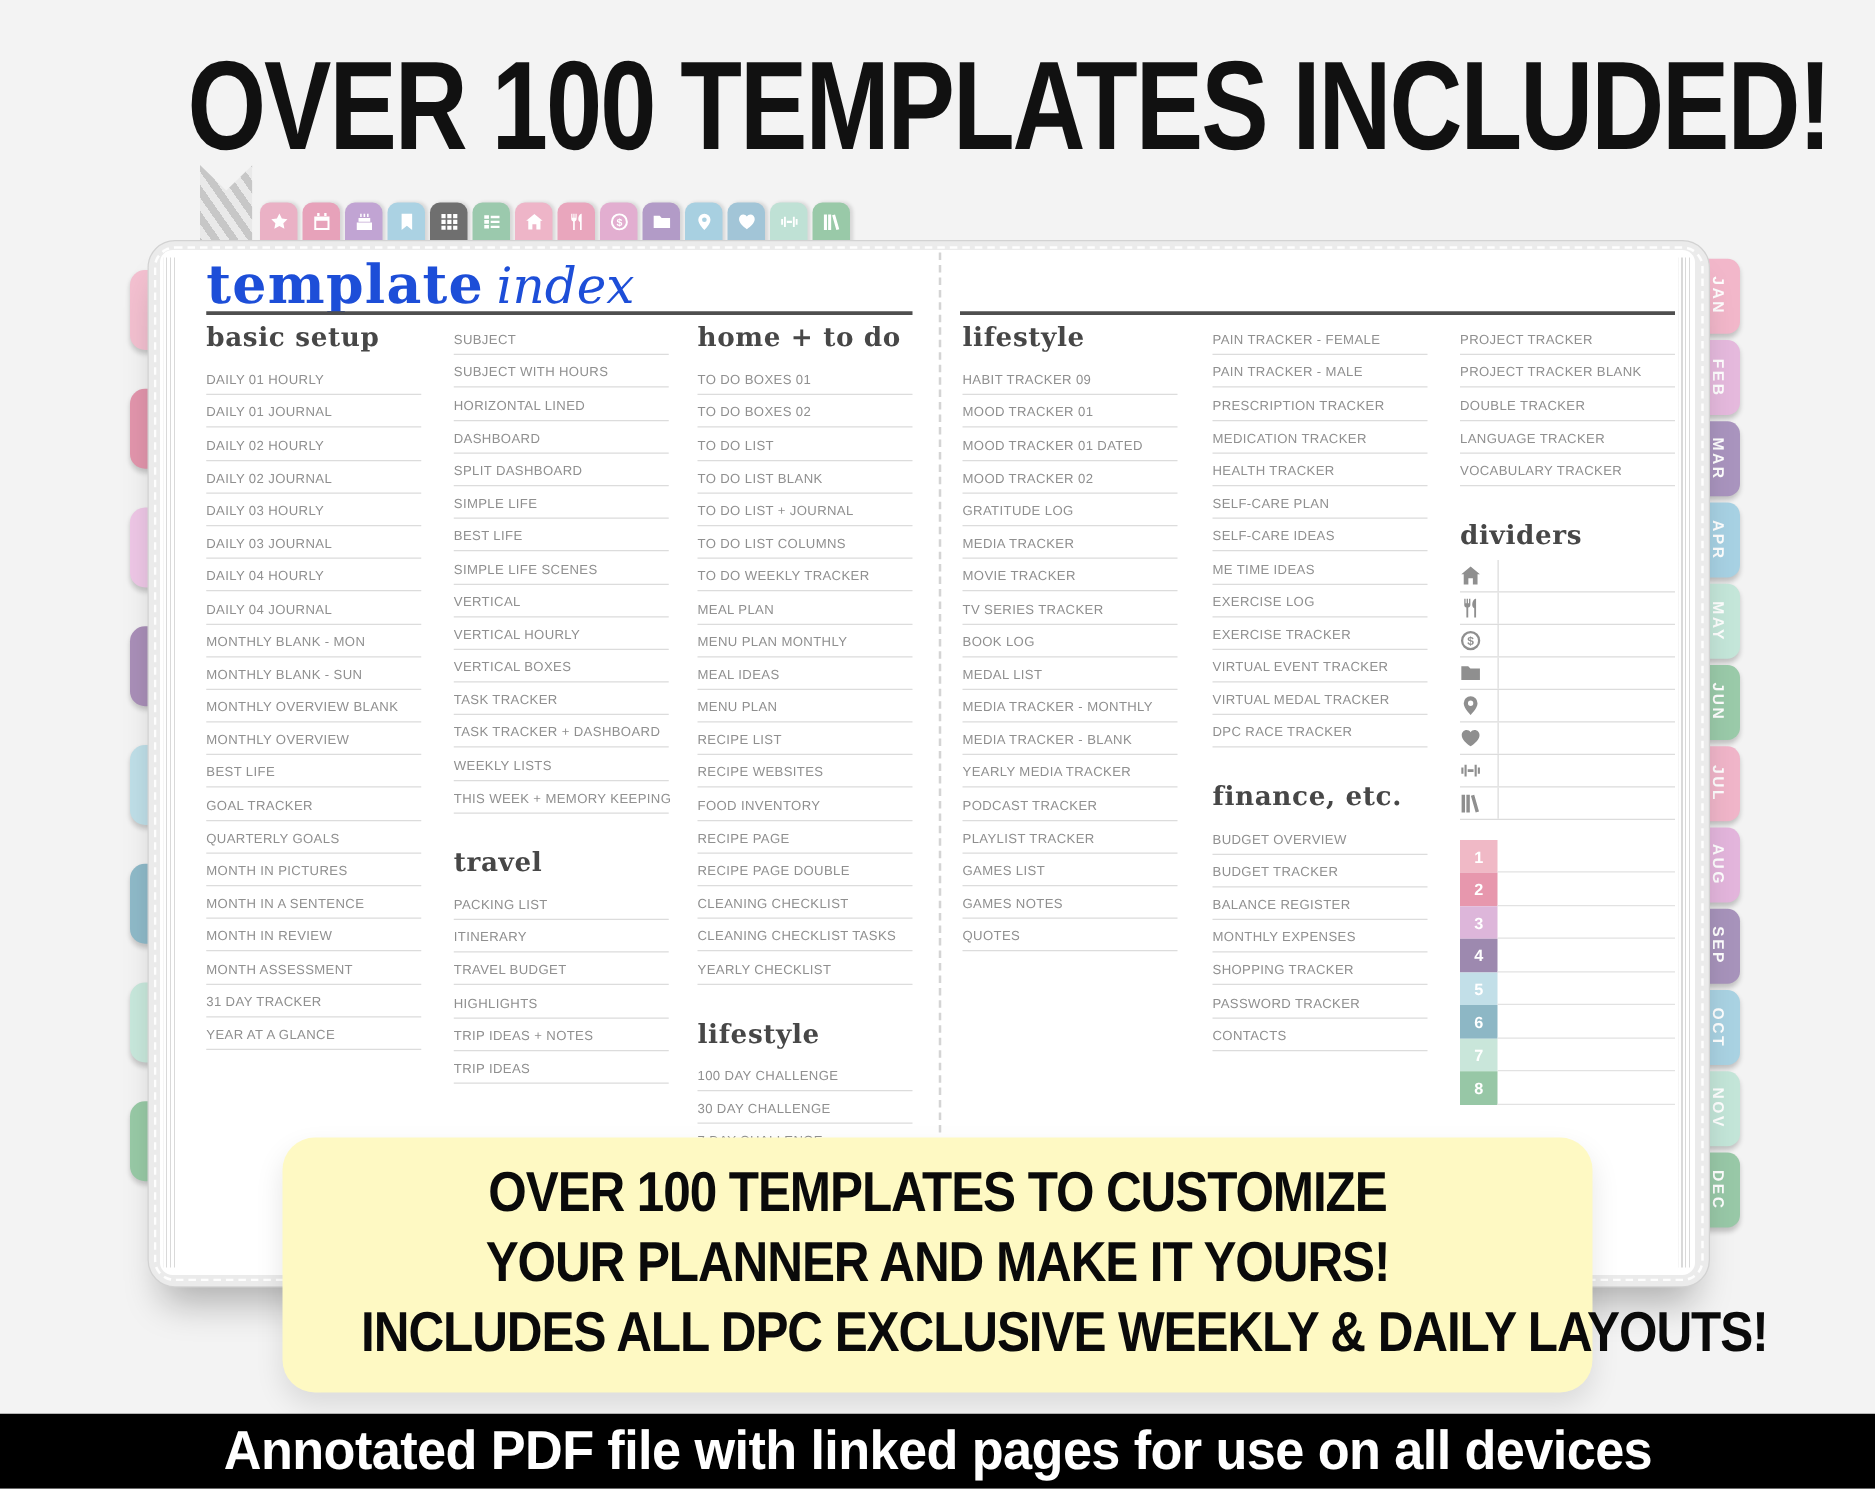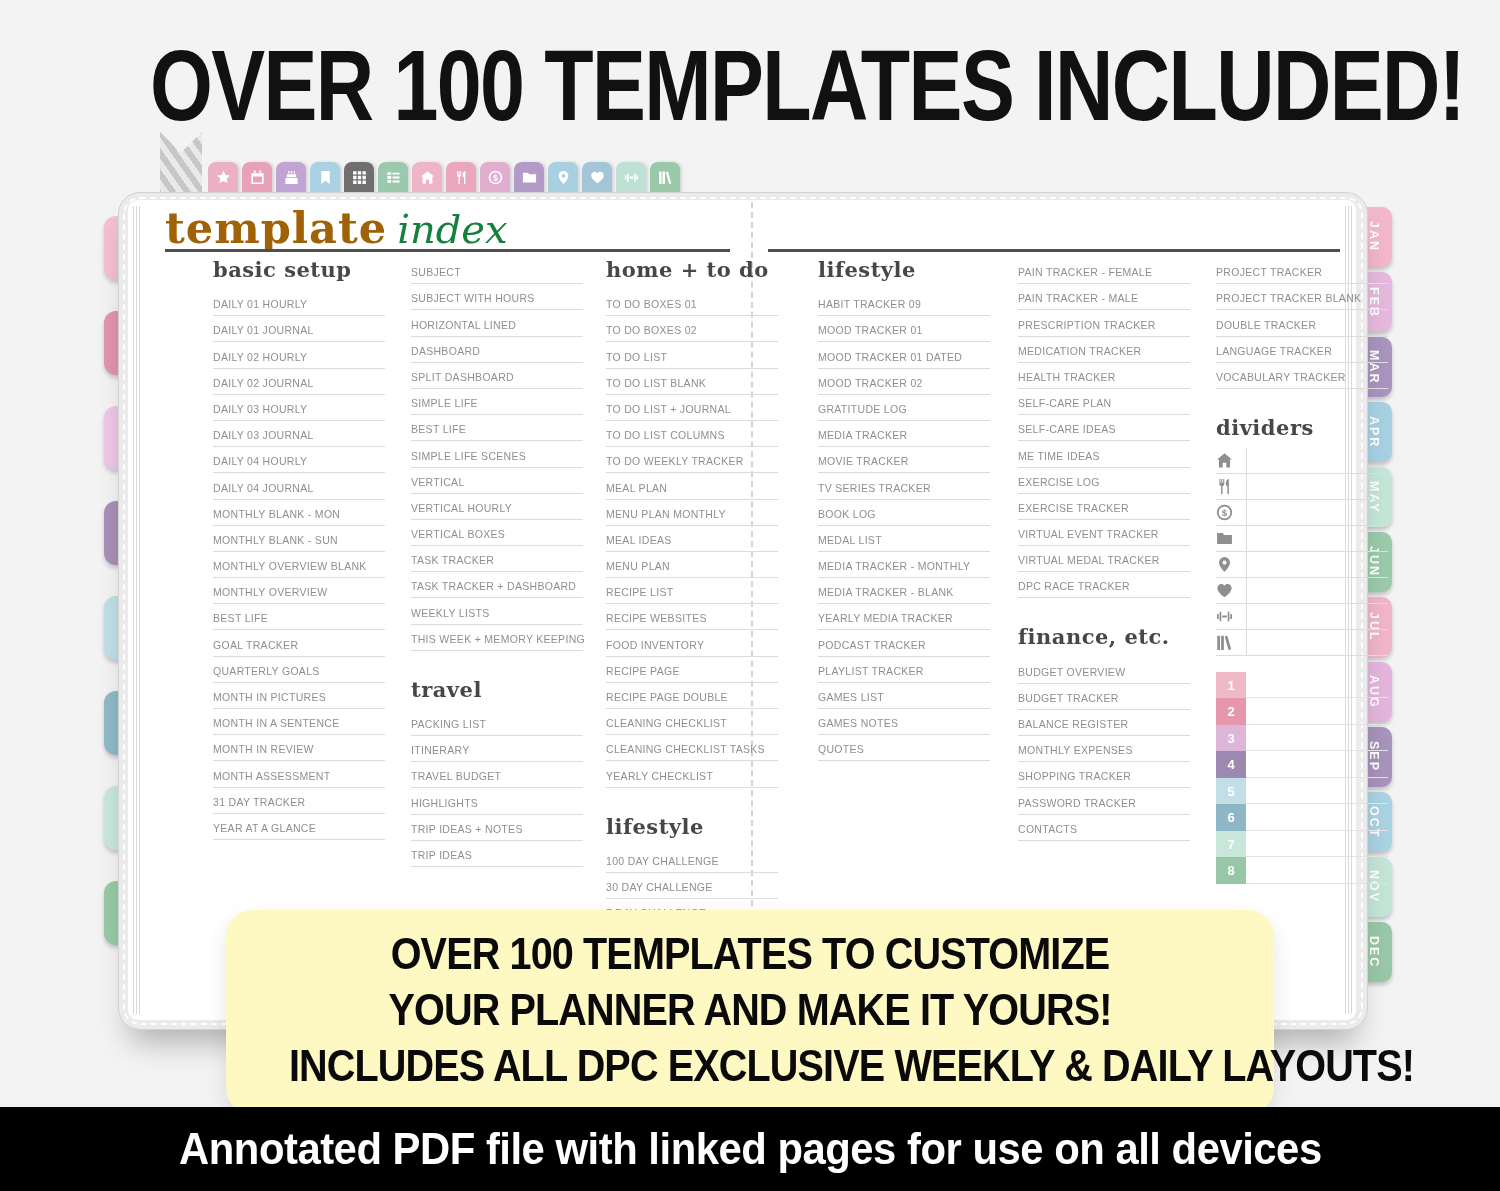--- a/index.html
+++ b/index.html
@@ -33,25 +33,25 @@
     border-radius:17px;pointer-events:none;}
   .pages{position:absolute;left:128px;top:200px;width:1228px;height:820px;background:#fff;
     border-radius:10px;z-index:3;}
   .page-stack{position:absolute;top:206px;height:808px;width:10px;z-index:3;
     background:repeating-linear-gradient(90deg,#ffffff 0 2px,#d9d9d9 2px 3px);}
   .stack-l{left:131px;} .stack-r{left:1343px;}
   .page-divider{position:absolute;left:751px;top:202px;height:704px;border-left:2px dashed #d4d4d4;z-index:4;}
   
   .content{position:absolute;inset:0;z-index:5;}
   .page-title{position:absolute;left:165px;top:203px;white-space:nowrap;}
-  .page-title .t-bold{font-family:"DejaVu Serif",serif;font-weight:700;font-size:43px;color:#a16207;letter-spacing:1px;}
-  .page-title .t-script{font-family:"DejaVu Serif",serif;font-style:italic;font-size:40px;color:#15803d;margin-left:10px;}
+  .page-title .t-bold{font-family:"DejaVu Serif",serif;font-weight:700;font-size:43px;color:#1d4ed8;letter-spacing:1px;}
+  .page-title .t-script{font-family:"DejaVu Serif",serif;font-style:italic;font-size:40px;color:#1d4ed8;margin-left:10px;}
   .rule{position:absolute;top:249px;border-top:3px solid #4f4f4f;}
   .rule-l{left:165px;width:565px;} .rule-r{left:768px;width:572px;}
-  .col{position:absolute;top:258px;width:172px;margin-left:48px;}
+  .col{position:absolute;top:258px;width:172px;}
   .c1{left:165px;} .c2{left:363px;} .c3{left:558px;}
   .c4{left:770px;} .c5{left:970px;} .c6{left:1168px;}
   .sec-head{font-family:"DejaVu Serif",serif;font-weight:700;font-size:21px;color:#474747;
     letter-spacing:.5px;margin:0 0 9px;line-height:23px;}
   .sec-head.later{margin-top:27px;}
   .item-row{height:26.2px;box-sizing:border-box;border-bottom:1px solid #dcdcdc;
     display:flex;align-items:flex-end;padding-bottom:5px;}
   .item-row span{font-size:10.5px;color:#8f8f8f;letter-spacing:.3px;white-space:nowrap;}
   .icon-row{height:26px;box-sizing:border-box;border-bottom:1px solid #dcdcdc;display:flex;}
   .icon-cell{width:30px;border-right:1px solid #dcdcdc;display:flex;align-items:center;}
@@ -60,21 +60,21 @@
   .num-row{height:26.5px;display:flex;align-items:flex-end;}
   .num-block{width:30px;height:26.5px;display:flex;align-items:center;justify-content:center;
     color:#fff;font-size:13px;font-weight:700;}
   .num-line{flex:1;border-bottom:1px solid #e2e2e2;}
   .icn svg{width:100%;height:100%;display:block;fill:currentColor;}
   
   .promo{position:absolute;left:226px;top:910px;width:1048px;background:#fef9c3;border-radius:26px;
     z-index:6;text-align:center;padding:16px 0 20px;box-shadow:0 10px 22px rgba(0,0,0,.10);}
   .promo div{font-size:45px;font-weight:800;color:#0a0a0a;letter-spacing:-1px;line-height:56px;
     transform:scaleX(.88);transform-origin:center;white-space:nowrap;}
-  .footer{position:absolute;left:0;bottom:0;width:100%;height:84px;background:#000;z-index:7;
+  .footer{position:absolute;left:0;bottom:0;width:100%;height:60px;background:#000;z-index:7;
     display:flex;align-items:center;justify-content:center;}
   .footer span{color:#fff;font-size:44px;font-weight:700;letter-spacing:-.5px;white-space:nowrap;
     transform:scaleX(.95);}
 </style>
 </head>
 <body>
 
 <div class="headline">OVER 100 TEMPLATES INCLUDED!</div>
 
 <div class="bookmark"></div>

